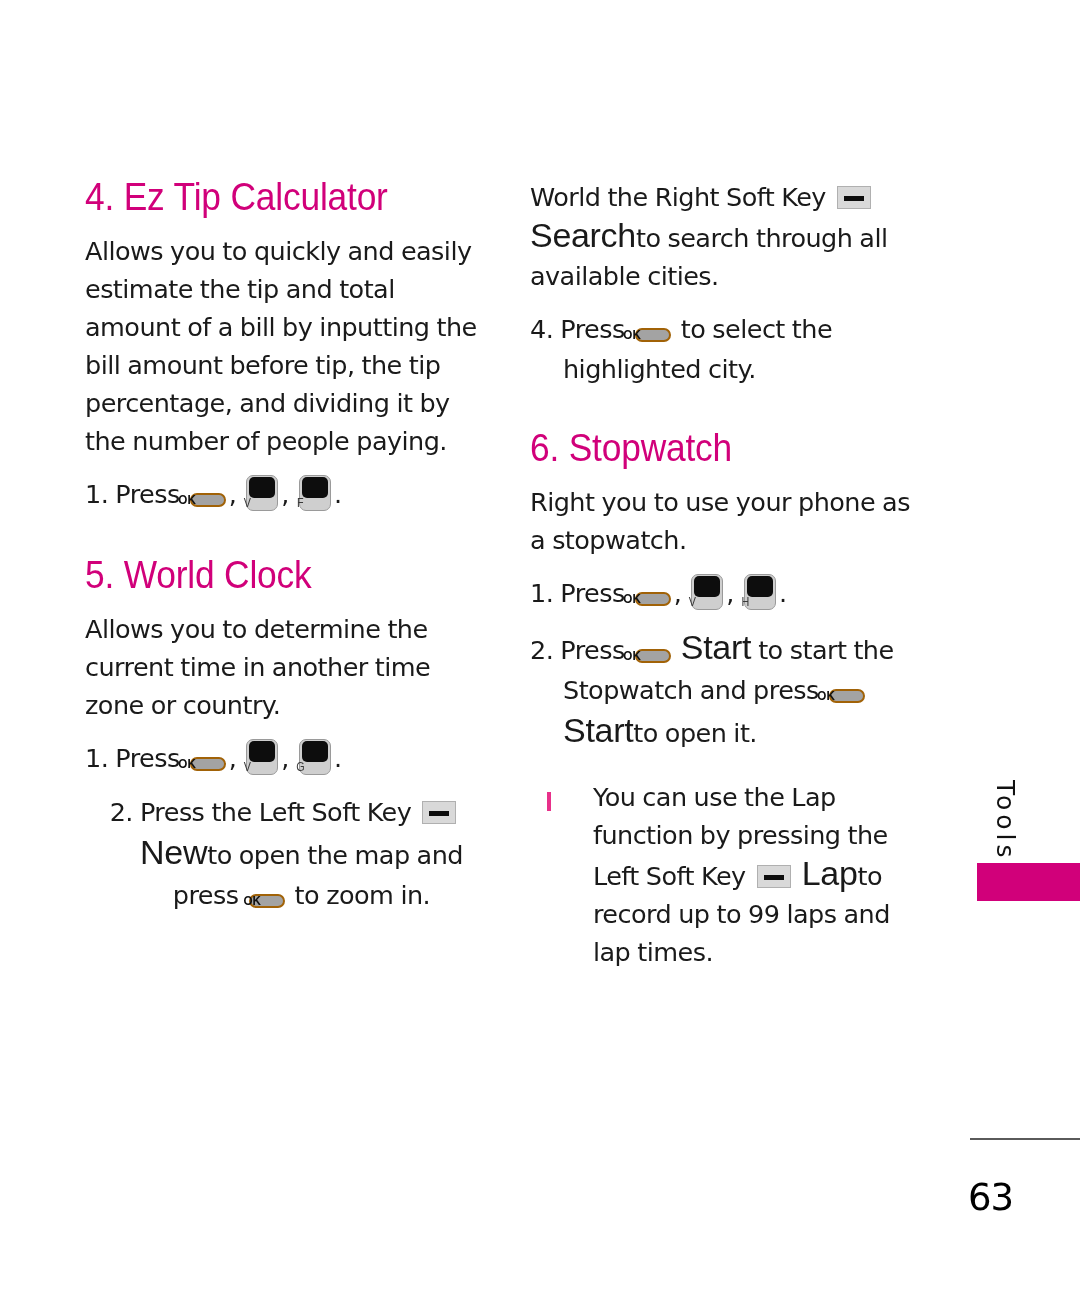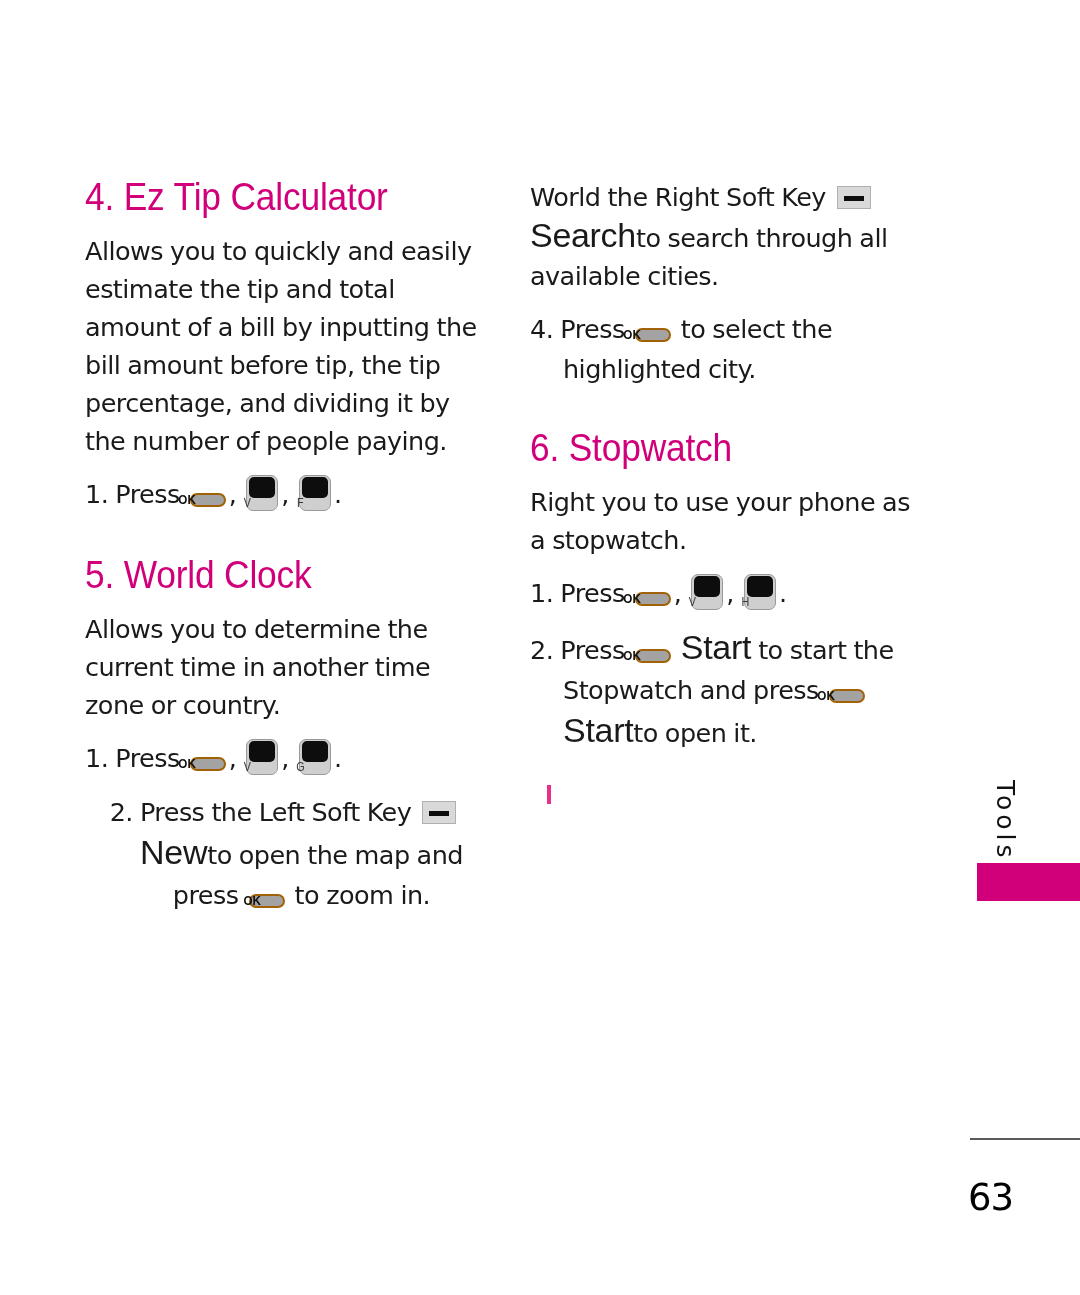--- a/index.html
+++ b/index.html
@@ -341,20 +341,25 @@
       <span>Press</span>
       <span class="k key-ok"><span>OK</span></span>
       <span class="keyword">Start</span>
       <span>to start the Stopwatch and press</span>
       <span class="k key-ok"><span>OK</span></span>
       <span class="keyword">Start</span><span>to open it.</span>
     </p>
 
     <div class="note">
       <span class="note-bar"></span>
+      <p class="note-text">
+        <span>You can use the Lap function by pressing the Left Soft Key</span>
+        <span class="k key-soft"><i></i></span>
+        <span class="keyword">Lap</span><span>to record up to 99 laps and lap times.</span>
+      </p>
     </div>
 
   </div>
 
   <div class="side-tab-label">Tools</div>
   <div class="side-tab-bar"></div>
 
   <div class="footer-rule"></div>
   <div class="page-number">63</div>
 

